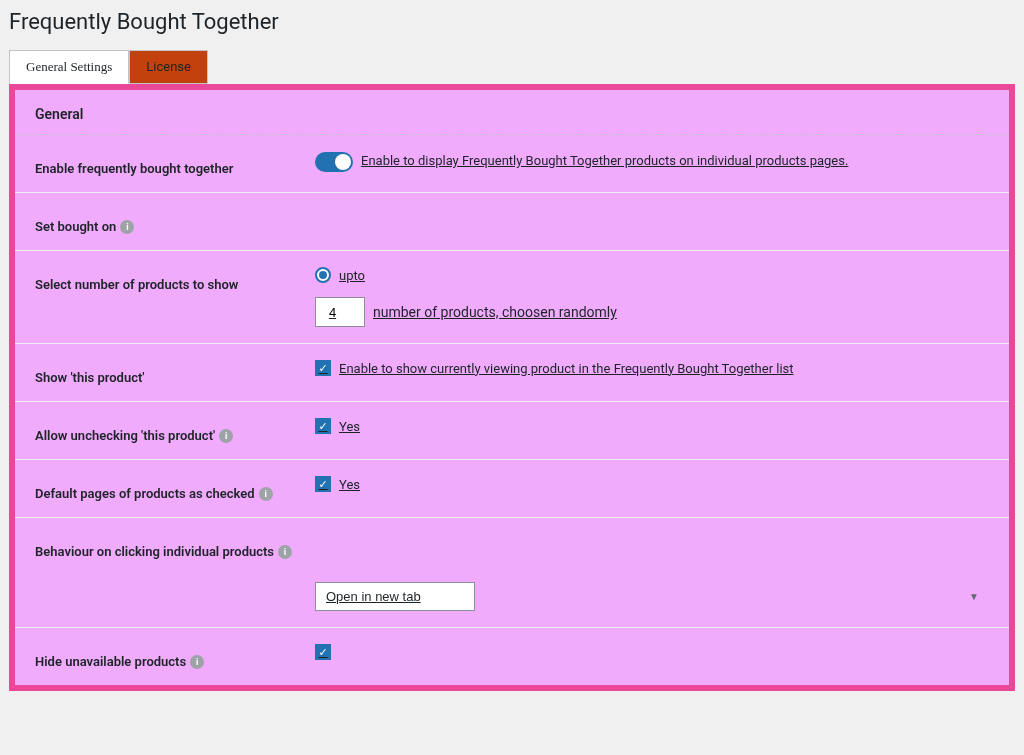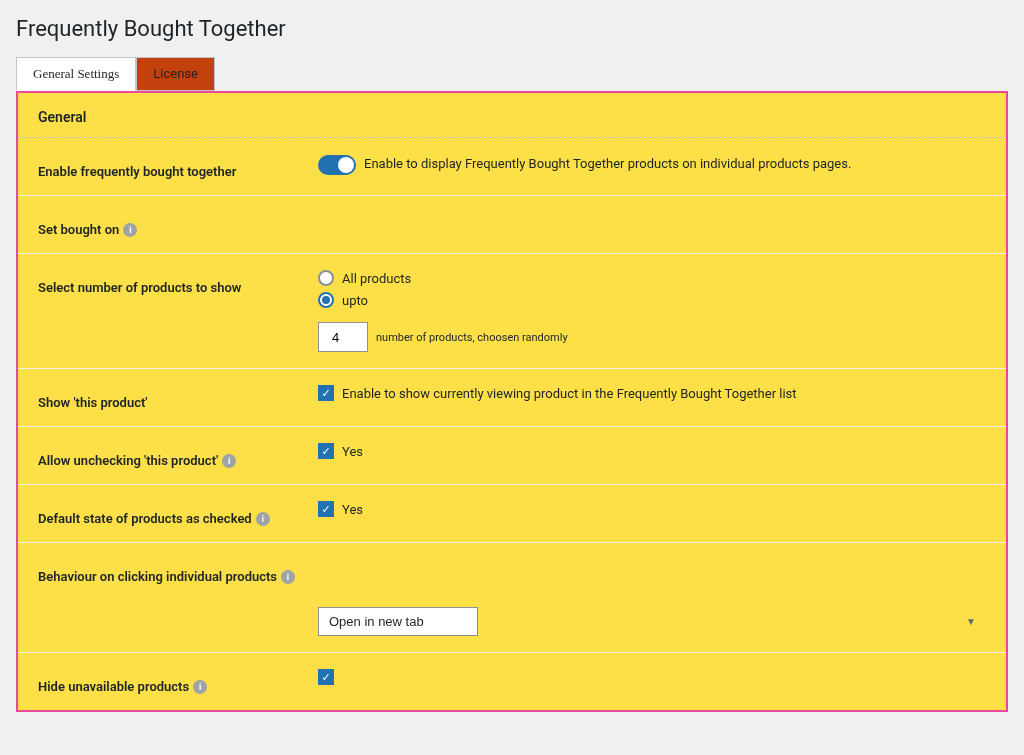--- a/index.html
+++ b/index.html
@@ -4,21 +4,21 @@
   <style>
     * { box-sizing: border-box; margin: 0; padding: 0; }
     body {
       font-family: -apple-system, BlinkMacSystemFont, "Segoe UI", Roboto, sans-serif;
       font-size: 13px;
       background: #f0f0f1;
       color: #1d2327;
     }
     .page-wrapper {
       background: #f0f0f1;
-      padding: 16px;
+      padding: 9px;
       min-height: 755px;
     }
     .page-title {
       font-size: 22px;
       font-weight: 400;
       color: #1d2327;
       margin-bottom: 16px;
     }
     .tabs-bar {
       display: flex;
@@ -40,22 +40,22 @@
       font-weight: 500;
       position: relative;
       z-index: 2;
       font-family: Liberation Serif, serif;
     }
     .tab:not(.active) {
       background: #c2410c;
       border-bottom: 1px solid #c3c4c7;
     }
     .content-panel {
-      background: #fde047;
-      border: 2px solid #ec4899;
+      background: #f0abfc;
+      border: 6px solid #ec4899;
       padding: 0;
     }
     .section-heading {
       padding: 16px 20px 12px 20px;
       font-size: 14px;
       font-weight: 600;
       color: #1d2327;
       border-bottom: 1px dashed #c3c4c7;
     }
     .settings-row {
@@ -77,20 +77,21 @@
       display: flex;
       align-items: flex-start;
       gap: 4px;
       margin-top: 8px;
     }
     .row-control {
       flex: 1;
       display: flex;
       flex-direction: column;
       gap: 6px;
+      text-decoration: underline;
     }
     .info-icon {
       display: inline-flex;
       align-items: center;
       justify-content: center;
       width: 14px;
       height: 14px;
       background: #9ea3a8;
       border-radius: 50%;
       color: #fff;
@@ -201,21 +202,21 @@
     }
     .number-input {
       width: 50px;
       height: 30px;
       border: 1px solid #8c8f94;
       padding: 4px 8px;
       font-size: 13px;
       text-align: center;
     }
     .number-input-label {
-      font-size: 11px;
+      font-size: 14px;
       color: #1d2327;
     }
     
     .select-wrapper {
       display: flex;
       align-items: center;
       position: relative;
       margin-top: 48px;
     }
     .select-box {
@@ -278,24 +279,20 @@
         <span class="info-icon">i</span>
       </div>
     </div>
 
     <div class="settings-row">
       <div class="row-label">
         <span>Select number of products to show</span>
       </div>
       <div class="row-control">
         <div class="radio-row">
-          <div class="rb"></div>
-          <span>All products</span>
-        </div>
-        <div class="radio-row">
           <div class="rb checked"></div>
           <span>upto</span>
         </div>
         <div class="number-input-row">
           <input class="number-input" type="number" value="4" style="">
           <span class="number-input-label">number of products, choosen randomly</span>
         </div>
       </div>
     </div>
 
@@ -319,21 +316,21 @@
       <div class="row-control">
         <div class="checkbox-row">
           <div class="cb checked"></div>
           <span>Yes</span>
         </div>
       </div>
     </div>
 
     <div class="settings-row">
       <div class="row-label">
-        <span>Default state of products as checked</span>
+        <span>Default pages of products as checked</span>
         <span class="info-icon">i</span>
       </div>
       <div class="row-control">
         <div class="checkbox-row">
           <div class="cb checked"></div>
           <span>Yes</span>
         </div>
       </div>
     </div>
 

